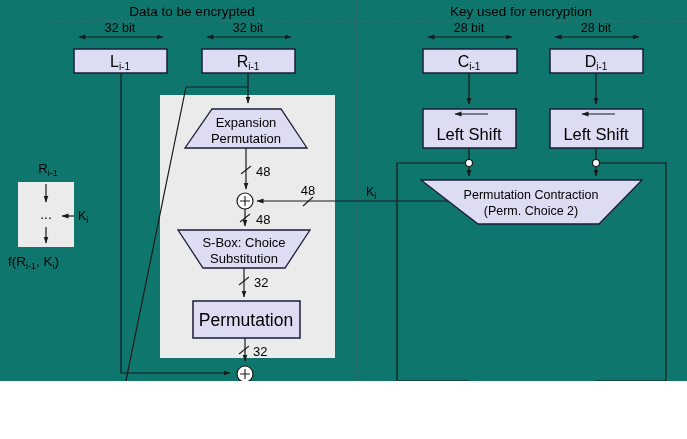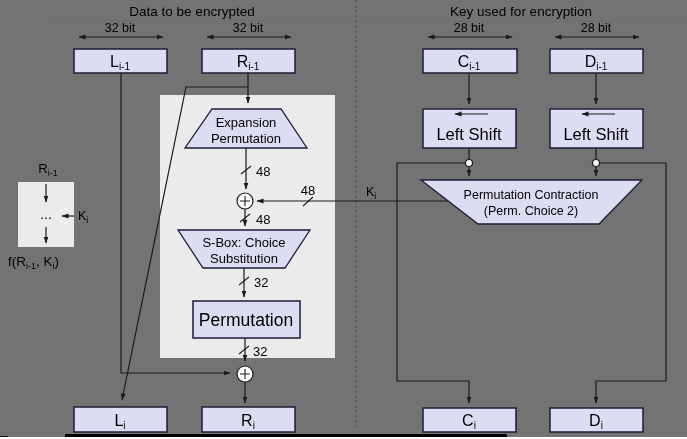--- a/index.html
+++ b/index.html
@@ -1,16 +1,16 @@
 <!DOCTYPE html>
 <html style="--box-fill: #dcdcf2; --box-border: #1c1c38; --panel-fill: #ebebeb; --line: #1a1a1a; --text: #000000;"><head>
 <meta charset="utf-8">
 <style>
   html,body{margin:0;padding:0;background:#fff;}
-  .stage{width:687px;height:437px;position:relative;background:#737373;overflow:hidden;}
+  .stage{width:687px;height:381px;position:relative;background:#0f766e;overflow:hidden;}
   svg{display:block;}
   text, tspan{font-family:"Liberation Sans","DejaVu Sans",sans-serif;fill:var(--text);}
   .box{fill:var(--box-fill);stroke:var(--box-border);stroke-width:1.5;}
   .trap{fill:var(--box-fill);stroke:var(--box-border);stroke-width:1.3;}
   .panel{fill:var(--panel-fill);stroke:none;}
   .ln{stroke:var(--line);stroke-width:1.2;fill:none;}
   .thin{stroke:var(--line);stroke-width:1.1;fill:none;}
   .node{fill:#fff;stroke:var(--line);stroke-width:1.2;}
   .dotted{stroke:#666;stroke-width:1;stroke-dasharray:1.5 2;fill:none;}
   .dashed{stroke:#555;stroke-width:1;stroke-dasharray:3 2;fill:none;}

